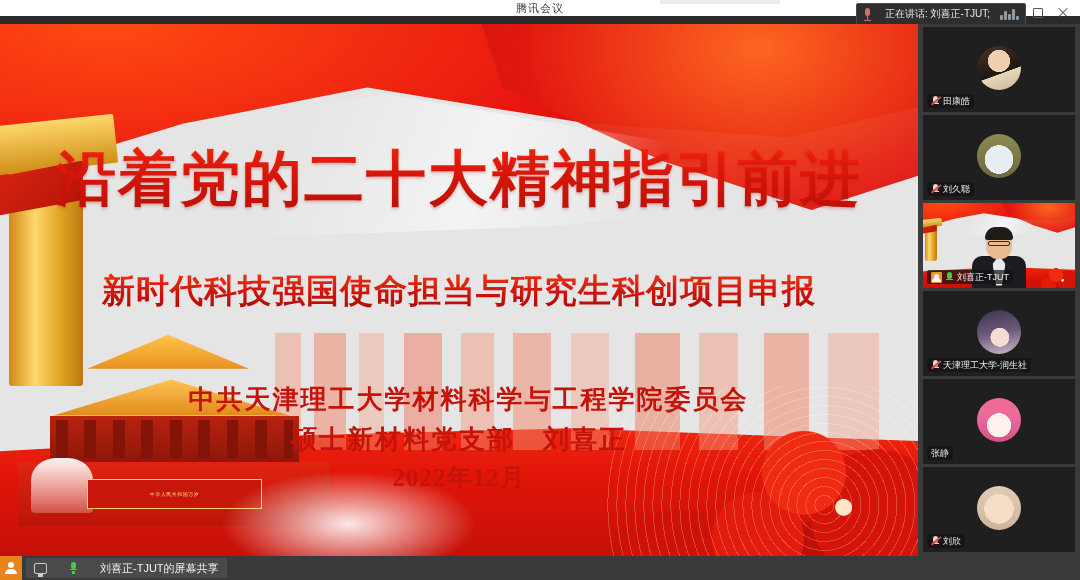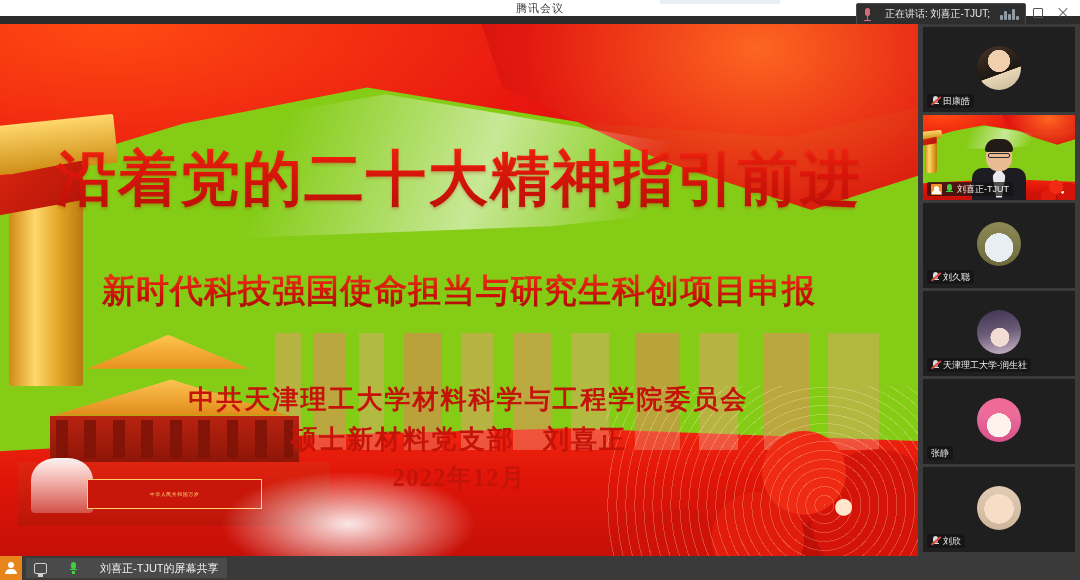--- a/index.html
+++ b/index.html
@@ -26,21 +26,21 @@
     display:flex; align-items:center; gap:5px; padding:0 6px; }
   .pill-mic { width:9px; height:13px; position:relative; flex:0 0 auto; }
   .pill-mic .body { position:absolute; left:2px; top:0; width:5px; height:8px; background:#d76a78; border-radius:3px; }
   .pill-mic .stand { position:absolute; left:4px; top:8px; width:1px; height:4px; background:#d76a78; }
   .pill-mic .base { position:absolute; left:1px; top:12px; width:7px; height:1px; background:#d76a78; }
   .pill-text { font-size:10px; color:#e8e8e8; white-space:nowrap; overflow:hidden;margin-left:8px; }
   .pill-wave { display:flex; align-items:flex-end; gap:1px; height:12px; margin-left:auto; }
   .pill-wave i { width:3px; background:#8f9aa3; display:block; border-radius:1px; }
 
   
-  .slide { position:relative; overflow:hidden; background:#84cc16;text-decoration:underline; }
+  .slide { position:relative; overflow:hidden; background:#e5e5e5;text-decoration:underline; }
   .slide .ribbon-red {
     position:absolute; left:0; top:0; width:100%; height:52%;
     background:
       radial-gradient(120% 150% at 12% 0%, #ff4a12 0%, #e8160f 42%, #c20d0b 78%, #a50b09 100%);
     clip-path: polygon(0 0, 100% 0, 100% 30%, 86% 41%, 64% 36%, 40% 23%, 20% 36%, 0 56%);
   }
   .slide .ribbon-red2 {
     position:absolute; left:42%; top:0; width:58%; height:46%;
     background: radial-gradient(80% 120% at 70% 10%, #ff6a22 0%, #e21810 55%, #b50c0a 100%);
     clip-path: polygon(18% 0, 100% 0, 100% 62%, 80% 76%, 52% 56%, 22% 26%);
@@ -287,20 +287,32 @@
       <div class="name-chip">
         <div class="mic-muted">
             <div class="m"></div>
             <div class="s"></div>
             <div class="slash"></div>
           </div>
         <span class="label">田康皓</span>
       </div>
     </div>
 
+    <div class="tile">
+      <div class="avatar av-person2"></div>
+      <div class="name-chip">
+        <div class="mic-muted">
+            <div class="m"></div>
+            <div class="s"></div>
+            <div class="slash"></div>
+          </div>
+        <span class="label">刘久聪</span>
+      </div>
+    </div>
+
     <div class="tile active">
       <div class="thumb-slide slide">
         <div class="ribbon-red"></div>
           <div class="ribbon-red2"></div>
           <div class="ribbon-swoosh"></div>
         <div class="base-red"></div>
           <div class="pillar"></div>
           <div class="peony"></div>
       </div>
       <div class="thumb-person">
@@ -314,32 +326,20 @@
         <div class="host-badge"></div>
         <div class="mic-on">
             <div class="m"></div>
             <div class="s"></div>
           </div>
         <span class="label">刘喜正-TJUT</span>
       </div>
     </div>
 
     <div class="tile">
-      <div class="avatar av-person2"></div>
-      <div class="name-chip">
-        <div class="mic-muted">
-            <div class="m"></div>
-            <div class="s"></div>
-            <div class="slash"></div>
-          </div>
-        <span class="label">刘久聪</span>
-      </div>
-    </div>
-
-    <div class="tile">
       <div class="avatar av-anime"></div>
       <div class="name-chip">
         <div class="mic-muted">
             <div class="m"></div>
             <div class="s"></div>
             <div class="slash"></div>
           </div>
         <span class="label">天津理工大学-润生社</span>
       </div>
     </div>

